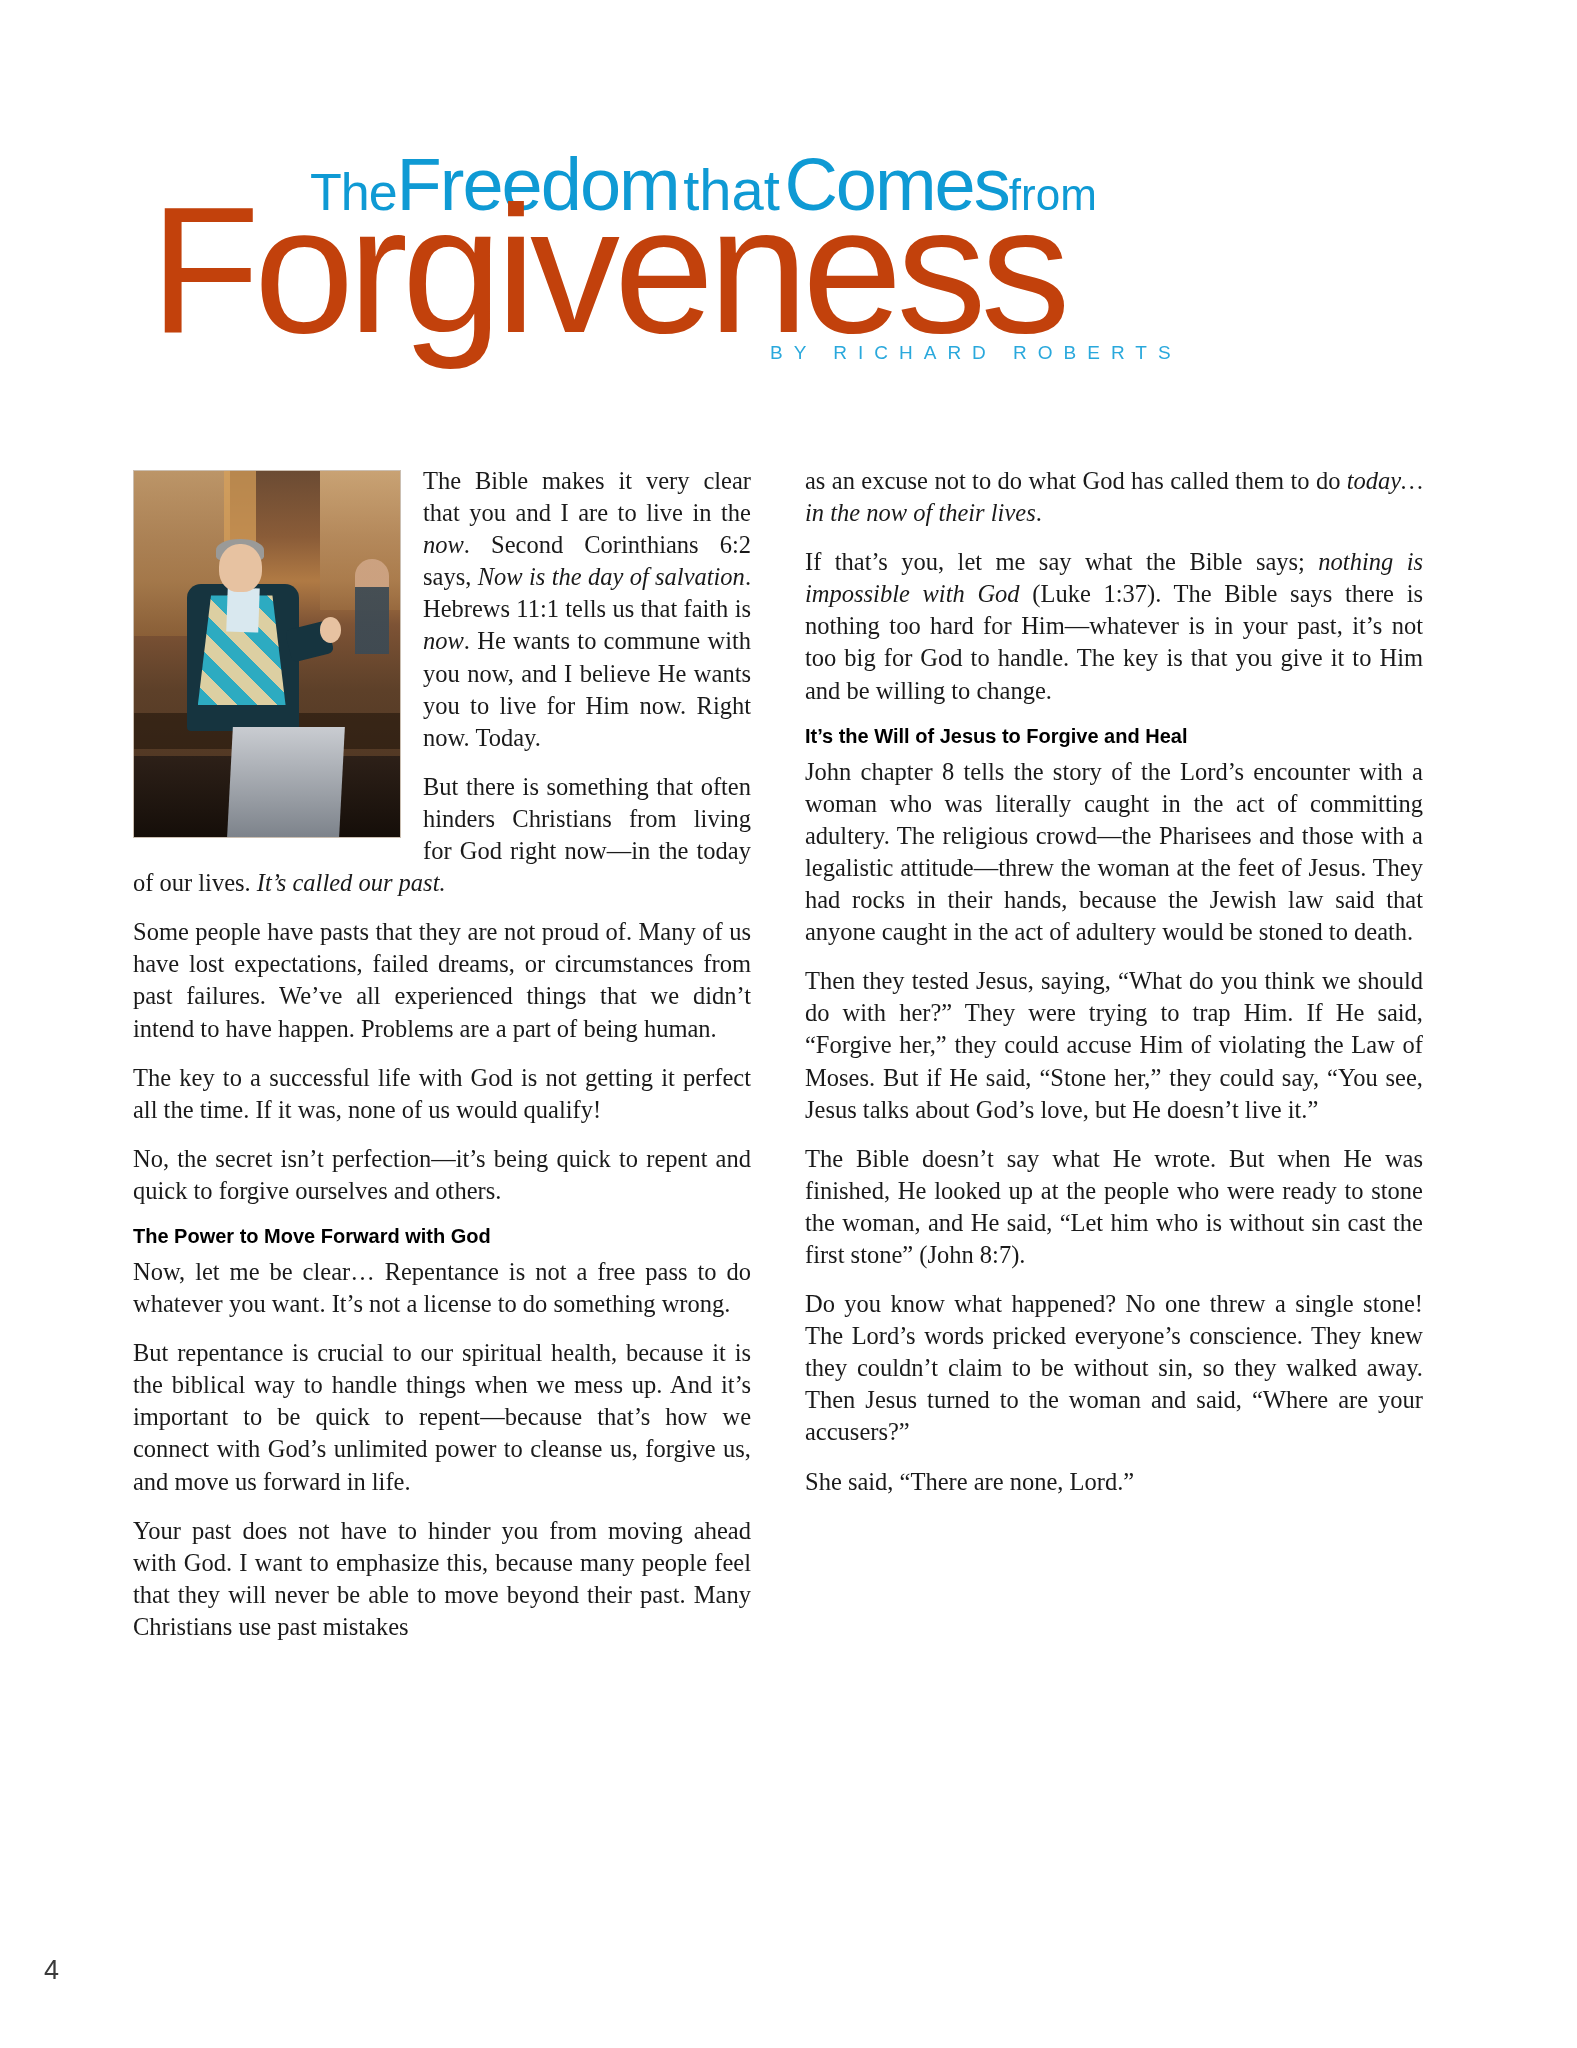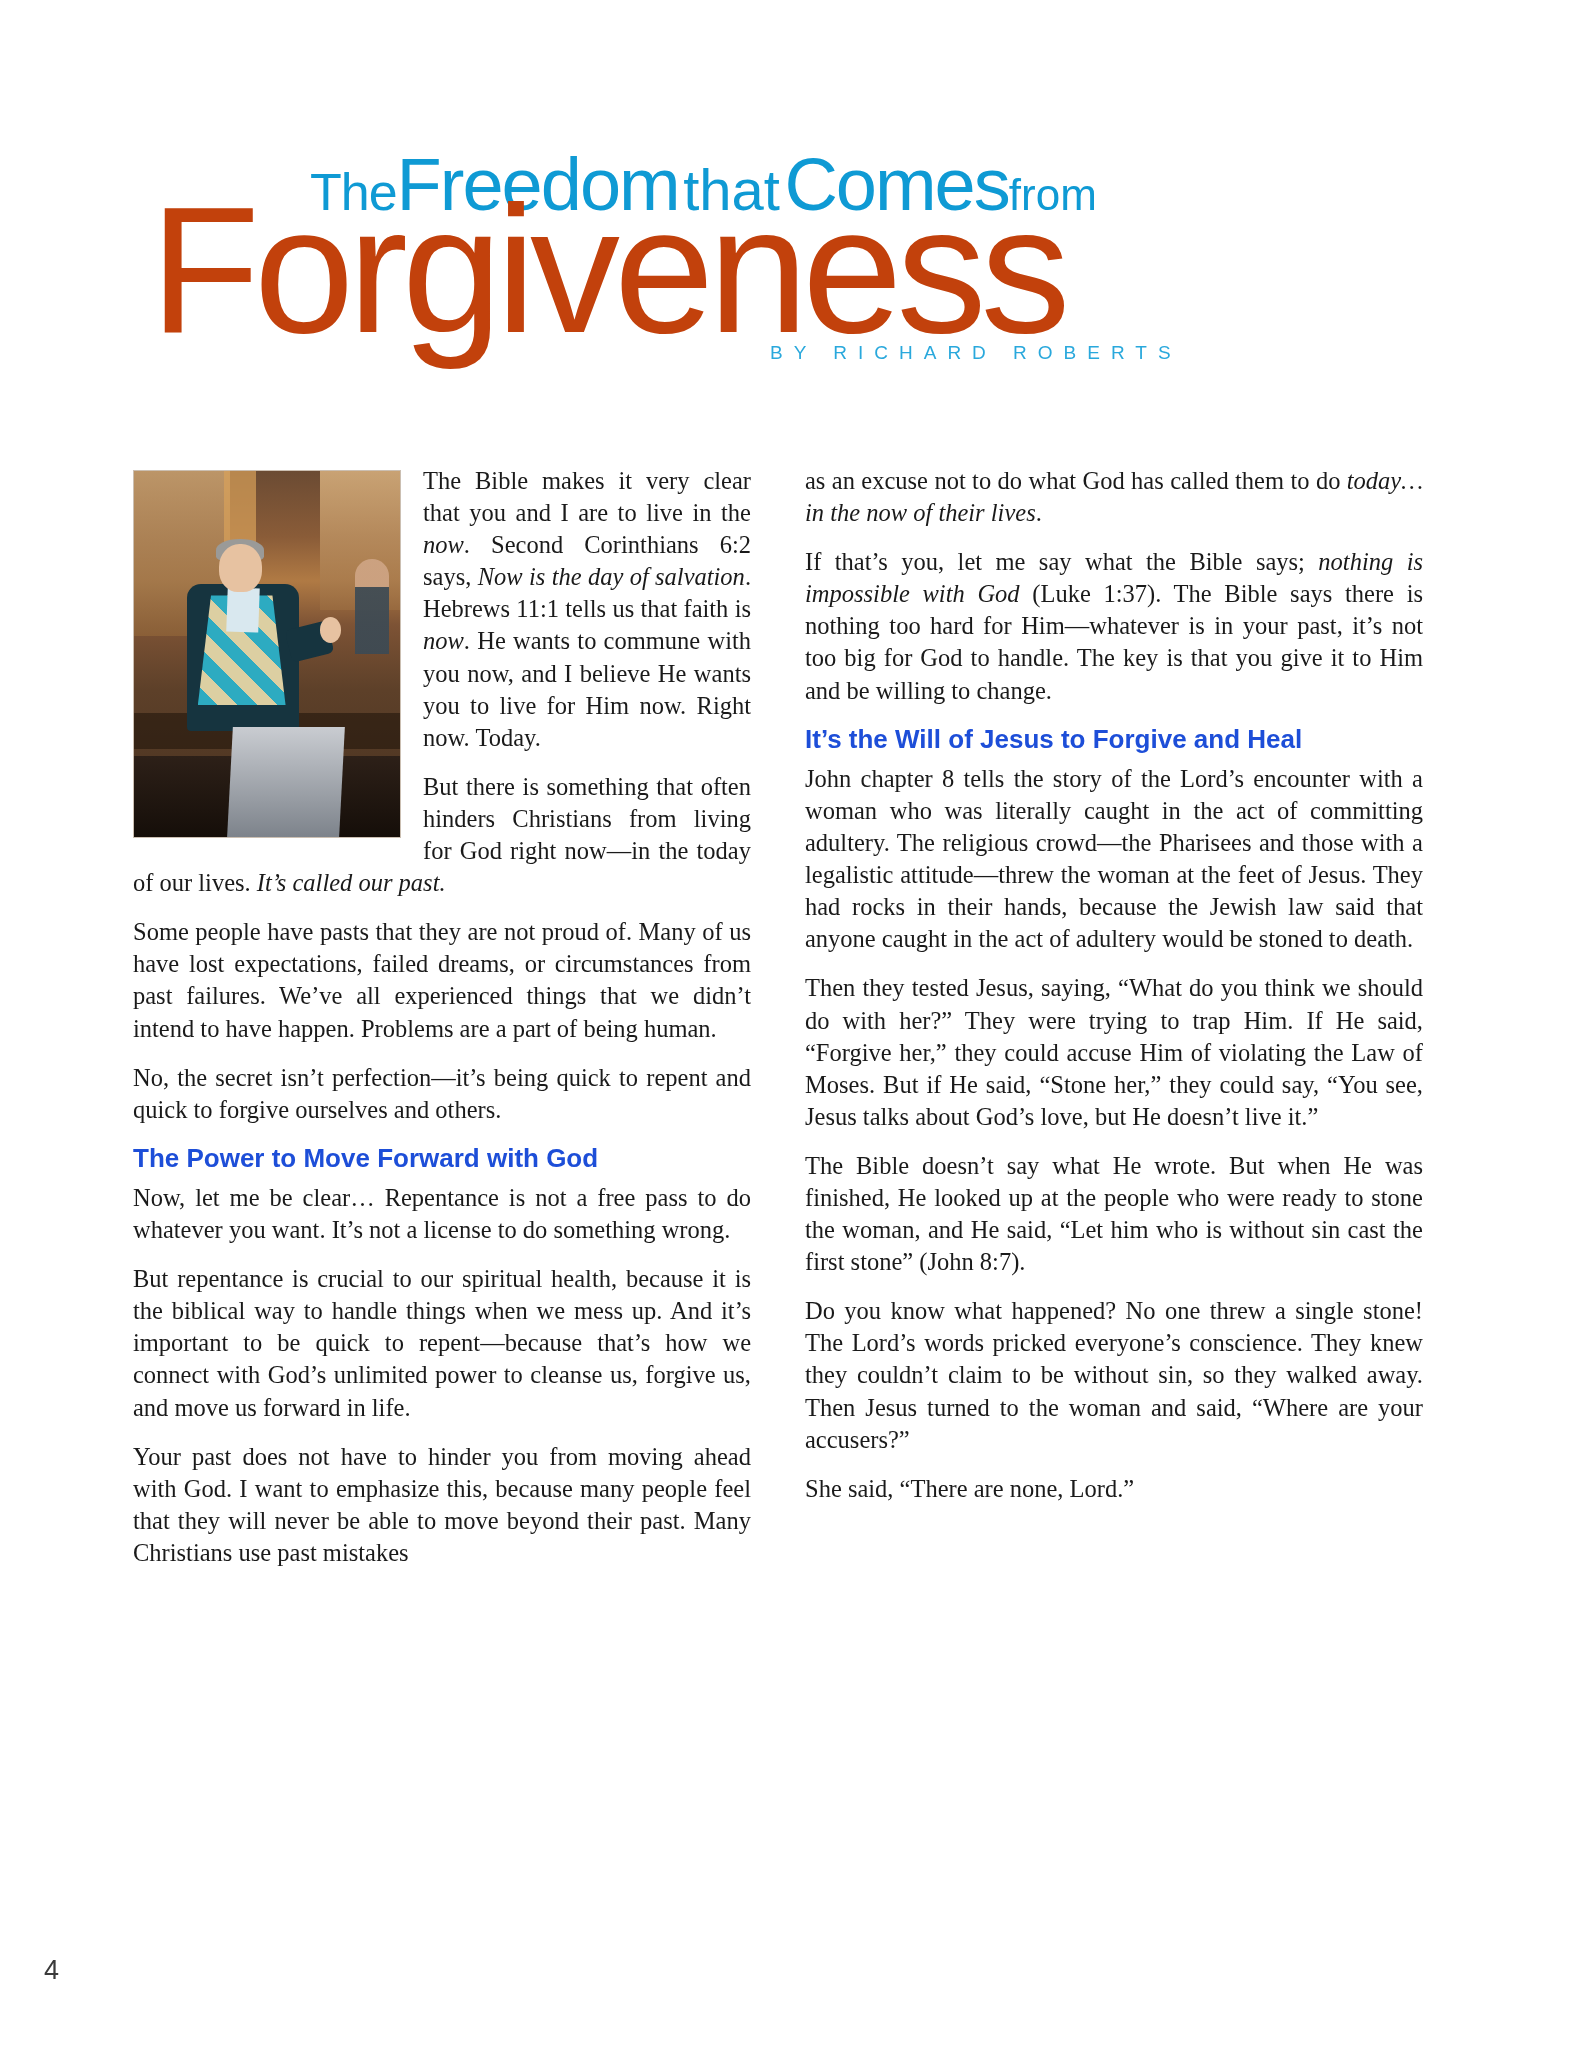--- a/index.html
+++ b/index.html
@@ -183,23 +183,23 @@
     background: #e7c2a1; border-radius: 50%;
   }
   .photo .bg-person {
     position: absolute; right: 4%; top: 24%; width: 13%; height: 26%;
     background: linear-gradient(180deg,#cfa585 0 30%, #3b4a55 30% 100%);
     border-radius: 20px 20px 0 0; opacity: .9;
   }
 
   .subhead {
     font-family: "Liberation Sans", sans-serif;
-    font-size: 26px;
+    font-size: 20px;
     font-weight: bold;
-    color: #1d4ed8;
+    color: #000000;
     margin: 6px 0 8px 0;
     line-height: 1.2;
     text-align: left;
   }
   em.it { font-style: italic; }
 
   .page-number {
     position: absolute;
     left: 44px;
     top: 1955px;
@@ -237,20 +237,21 @@
       <div class="person-hair"></div>
       <div class="person-head"></div>
       <div class="floor"></div>
       <div class="podium-stem"></div>
       <div class="podium"></div>
     </div>
 
     <p>The Bible makes it very clear that you and I are to live in the <em class="it">now</em>. Second Corinthians 6:2 says, <em class="it">Now is the day of salvation</em>. Hebrews 11:1 tells us that faith is <em class="it">now</em>. He wants to commune with you now, and I believe He wants you to live for Him now. Right now. Today.</p>
     <p>But there is something that often hinders Christians from living for God right now—in the today of our lives. <em class="it">It’s called our past.</em></p>
     <p>Some people have pasts that they are not proud of. Many of us have lost expectations, failed dreams, or circumstances from past failures. We’ve all experienced things that we didn’t intend to have happen. Problems are a part of being human.</p>
+    <p>The key to a successful life with God is not getting it perfect all the time. If it was, none of us would qualify!</p>
     <p>No, the secret isn’t perfection—it’s being quick to repent and quick to forgive ourselves and others.</p>
     <h2 class="subhead">The Power to Move Forward with God</h2>
     <p>Now, let me be clear… Repentance is not a free pass to do whatever you want. It’s not a license to do something wrong.</p>
     <p>But repentance is crucial to our spiritual health, because it is the biblical way to handle things when we mess up. And it’s important to be quick to repent—because that’s how we connect with God’s unlimited power to cleanse us, forgive us, and move us forward in life.</p>
     <p>Your past does not have to hinder you from moving ahead with God. I want to emphasize this, because many people feel that they will never be able to move beyond their past. Many Christians use past mistakes</p>
   </div>
 
   <div class="col col-right">
     <p>as an excuse not to do what God has called them to do <em class="it">today…in the now of their lives</em>.</p>
     <p>If that’s you, let me say what the Bible says; <em class="it">nothing is impossible with God</em> (Luke 1:37). The Bible says there is nothing too hard for Him—whatever is in your past, it’s not too big for God to handle. The key is that you give it to Him and be willing to change.</p>

